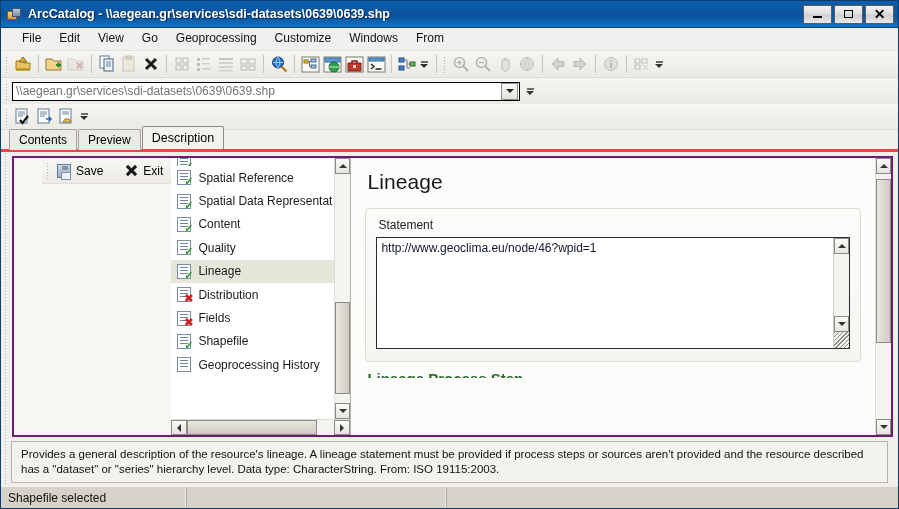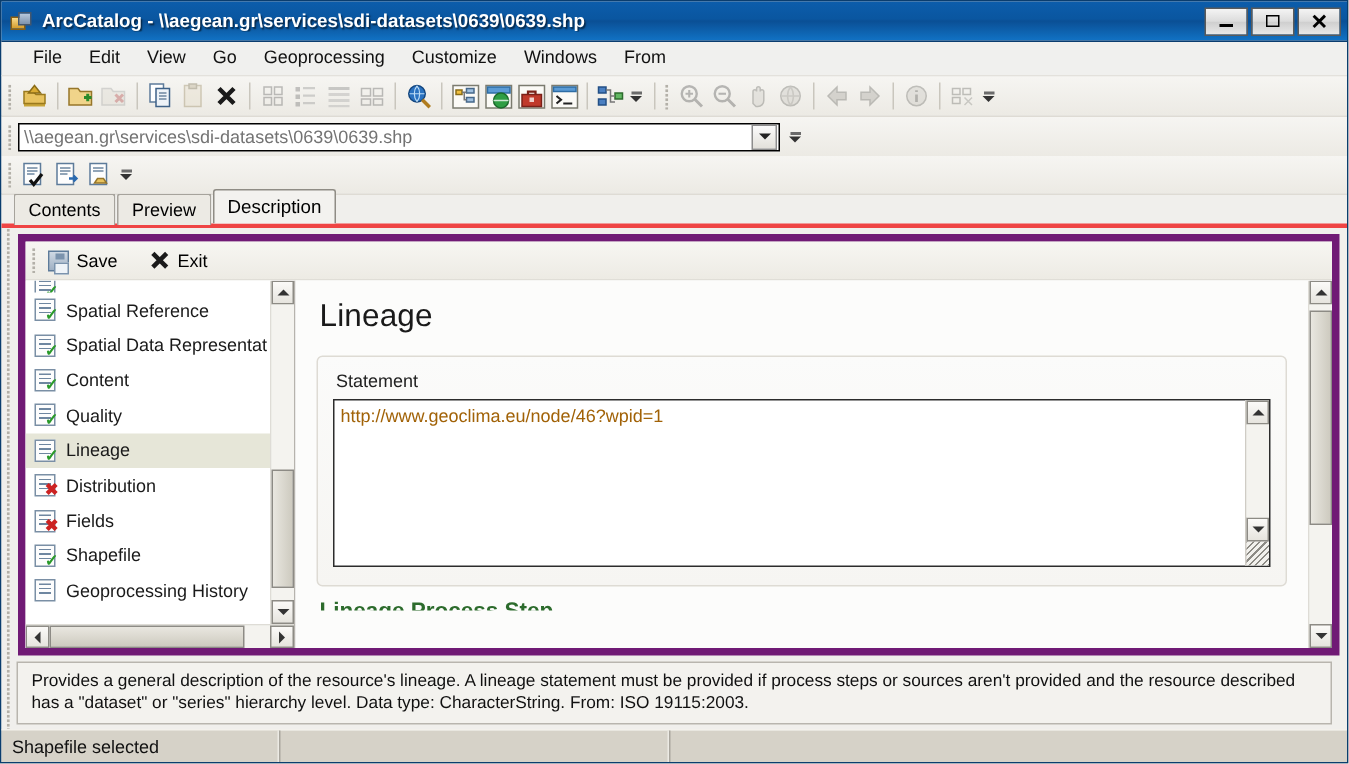--- a/index.html
+++ b/index.html
@@ -149,24 +149,25 @@
   }
 
   
   .bodywrap {
     flex: 1 1 auto; position: relative;
     background: #f0efec; padding: 4px 5px 0 5px;
     display: flex; flex-direction: column;
     overflow: hidden;
   }
   .editor-frame {
-    flex: 1 1 auto; border: 5px solid #701a75;
+    flex: 1 1 auto; border: 2px solid #701a75;
     background: #f7f6f3;
-    display: flex; flex-direction: column;
+    display: flex; flex-direction: row;
     overflow: hidden;
+    padding-left: 28px;
   }
   .editor-toolbar {
     height: 26px; flex: 0 0 auto;
     background: linear-gradient(to bottom,#f7f6f2,#edebe4);
     display: flex; align-items: center; padding-left: 2px;
     border-bottom: 1px solid #e0ded7;
   }
   .etb-btn {
     display: flex; align-items: center; gap: 5px;
     padding: 2px 8px 2px 4px; font-size: 12px; color: #000;
@@ -290,21 +291,21 @@
   }
   .groupbox {
     border: 1px solid #dedbd4; border-radius: 4px;
     background: linear-gradient(to bottom,#fbfbfa,#f6f5f2);
     padding: 9px 10px 12px 10px;
     margin-bottom: 8px;
   }
   .gb-label { font-size: 12px; color: #222; margin: 0 0 5px 2px; }
   .ta-wrap { display: flex; border: 1px solid #2c2c2c; background: #fff; height: 112px; }
   .ta-text {
-    flex: 1 1 auto; padding: 3px 4px; font-size: 12px; color: #a16207;
+    flex: 1 1 auto; padding: 3px 4px; font-size: 12px; color: #0f172a;
     overflow: hidden; white-space: pre-wrap; line-height: 15px;
   }
   .ta-scroll {
     width: 16px; flex: 0 0 auto; display: flex; flex-direction: column;
     background: #f2f1ed; border-left: 1px solid #cfccc5;
   }
   .ta-grip {
     height: 16px; flex: 0 0 auto;
     background:
       repeating-linear-gradient(-45deg,#8d8b85 0,#8d8b85 1px,transparent 1px,transparent 3px);

